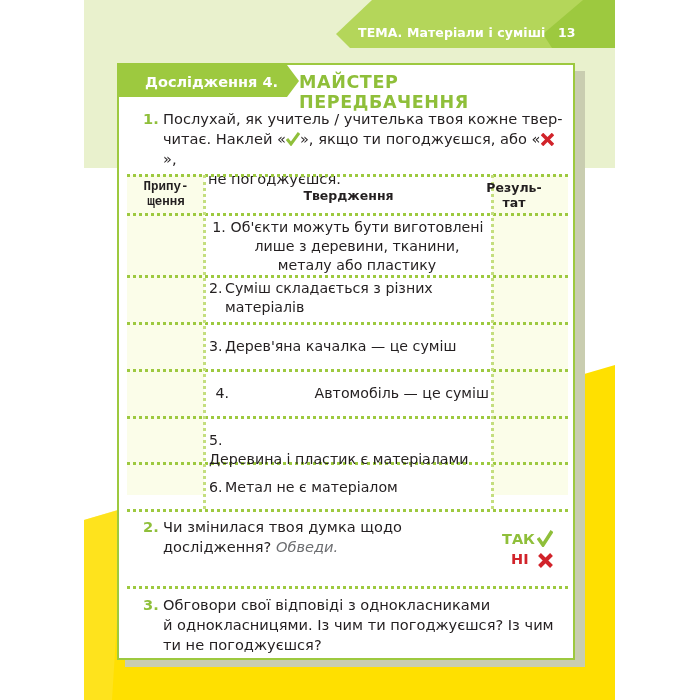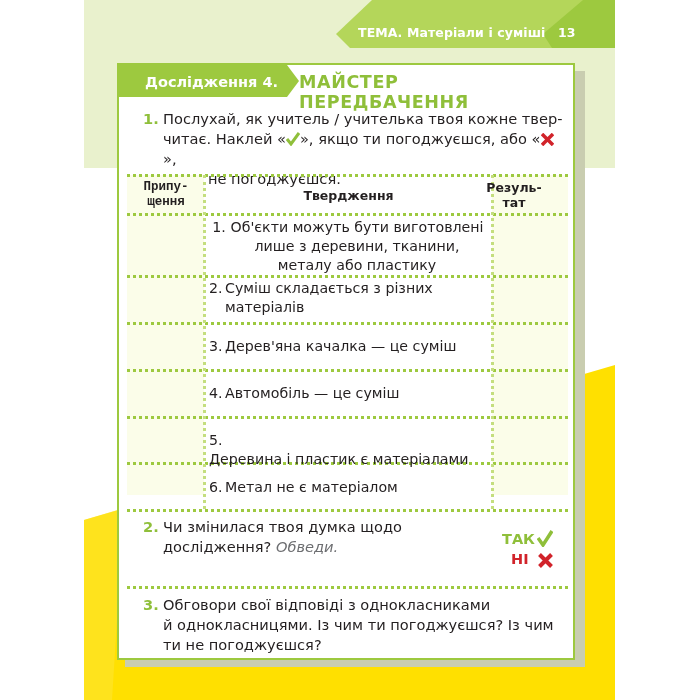--- a/index.html
+++ b/index.html
@@ -88,21 +88,21 @@
 
     <div class="th" style="left:10px; top:115px; width:74px; white-space:pre-line;font-family:Liberation Mono, monospace;">Припу-
 щення</div>
     <div class="th" style="left:88px; top:123px; width:283px;">Твердження</div>
     <div class="th" style="left:358px; top:115px; width:74px; white-space:pre-line;">Резуль-
 тат</div>
 
     <div class="row-text" style="top:153px;text-align:center;"><span class="n">1.</span><span class="t">Об'єкти можуть бути виготовлені лише з деревини, тканини, металу або пластику</span></div>
     <div class="row-text" style="top:214px;"><span class="n">2.</span><span class="t">Суміш складається з різних матеріалів</span></div>
     <div class="row-text" style="top:272px;"><span class="n">3.</span><span class="t">Дерев'яна качалка — це суміш</span></div>
-    <div class="row-text" style="top:319px;"><span class="n">4.</span><span class="t">Автомобіль — це суміш</span></div>
+    <div class="row-text" style="top:319px;text-align:right;"><span class="n">4.</span><span class="t">Автомобіль — це суміш</span></div>
     <div class="row-text" style="top:366px;"><span class="n">5.</span><span class="t" style="width:270px">Деревина і пластик є матеріалами</span></div>
     <div class="row-text" style="top:413px;"><span class="n">6.</span><span class="t">Метал не є матеріалом</span></div>
   </div>
 
   <div class="task" style="left:24px; top:452px; width:360px;">
     <span class="num">2.</span>
     <div class="body">
       <div>Чи змінилася твоя думка щодо</div>
       <div><span>дослідження?</span> <span class="italic">Обведи.</span></div>
     </div>

